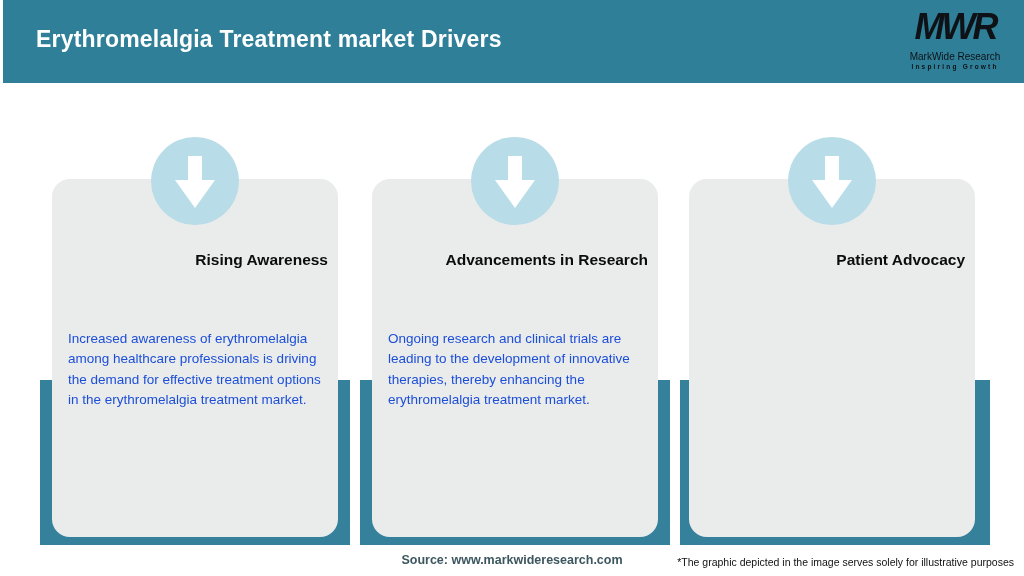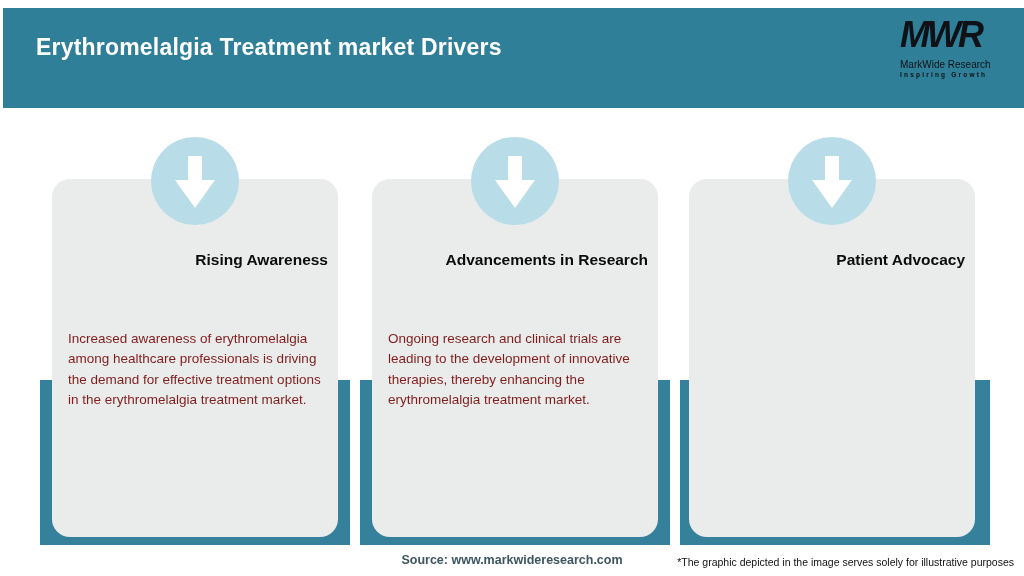--- a/index.html
+++ b/index.html
@@ -14,31 +14,31 @@
   body{
     position:relative;
     width:1024px;height:576px;
     background:#ffffff;
     font-family:"Liberation Sans", sans-serif;
     overflow:hidden;
   }
 
   
   .header{
-    position:absolute;left:3px;top:8px;right:0;height:100px;
+    position:absolute;left:3px;top:0;right:0;height:83px;
     background:var(--header-teal);
   }
   .header-title{
     position:absolute;left:33px;top:26px;
     color:#ffffff;font-size:23px;font-weight:bold;
     letter-spacing:.2px;
   }
   .logo{
     position:absolute;right:14px;top:8px;width:110px;
-    color:var(--ink);
+    text-align:center;color:var(--ink);
   }
   .logo-acronym{
     font-size:36px;font-weight:900;font-style:italic;
     letter-spacing:-3px;line-height:1;color:#0e1216;
     transform:scaleY(1.05);
   }
   .logo-name{font-size:10px;font-weight:normal;margin-top:7px;color:#0e1216;}
   .logo-tagline{font-size:6.5px;font-weight:bold;letter-spacing:2.2px;margin-top:1px;color:#0e1216;}
 
   
@@ -65,21 +65,21 @@
     display:flex;align-items:center;justify-content:center;
   }
   .card-circle svg{display:block;margin-top:4px;}
 
   .card-title{
     position:absolute;top:72px;left:10px;right:10px;
     text-align:right;font-size:15.5px;font-weight:bold;color:#0c0c0c;
   }
   .card-body{
     position:absolute;top:150px;left:16px;right:14px;
-    font-size:13.5px;line-height:1.5;color:#7f1d1d;
+    font-size:13.5px;line-height:1.5;color:#1d4ed8;
   }
 
   
   .source-line{
     position:absolute;left:0;top:553px;width:1024px;
     text-align:center;font-size:12.5px;font-weight:bold;color:#3D565F;
   }
   .disclaimer{
     position:absolute;right:10px;top:556px;
     font-size:10.5px;color:#101010;

